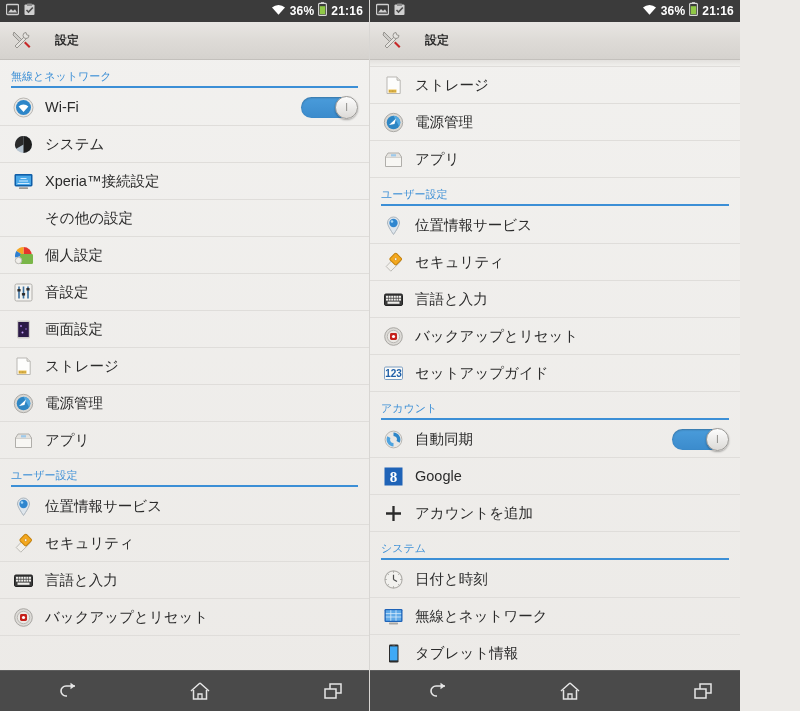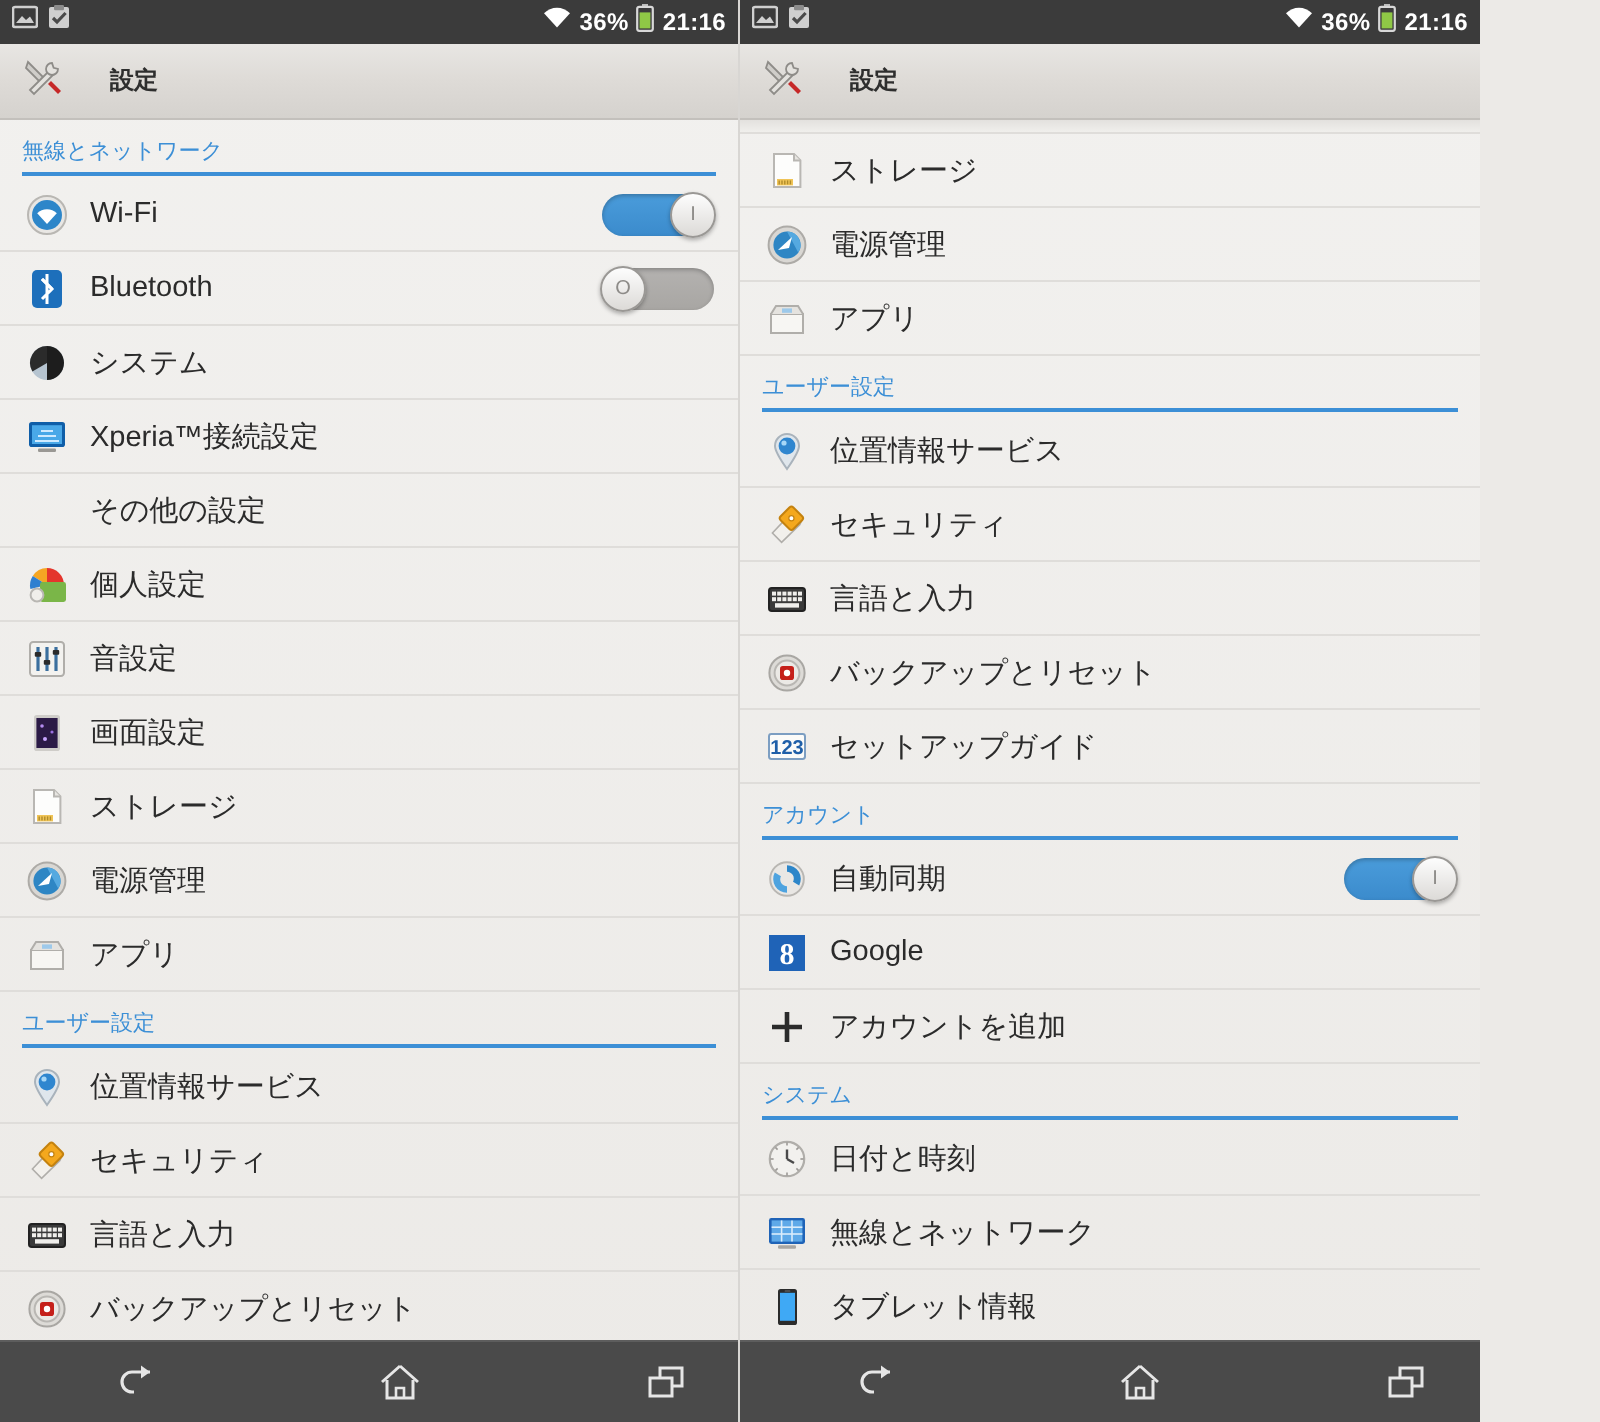--- a/index.html
+++ b/index.html
@@ -141,33 +141,20 @@
             </svg>
           </span>
           <span class="txt">Wi-Fi</span>
           <div class="switch sw on">
             <div class="knob">I</div>
           </div>
         </div>
         <div class="row">
           <span class="icn">
             <svg width="21" height="21" viewBox="0 0 21 21">
-              <rect x="3" y="1" width="15" height="19" rx="2.5" fill="#1d6fbb"></rect>
-              <path d="M8 5.5 L13 10.5 L8 15.5 M10.5 3 v15" stroke="#fff" stroke-width="1.5" fill="none"></path>
-              <path d="M13 10.5 L8 5.5" stroke="#fff" stroke-width="1.5" fill="none"></path>
-            </svg>
-          </span>
-          <span class="txt">Bluetooth</span>
-          <div class="switch sw off">
-            <div class="knob">O</div>
-          </div>
-        </div>
-        <div class="row">
-          <span class="icn">
-            <svg width="21" height="21" viewBox="0 0 21 21">
               <circle cx="10.5" cy="10.5" r="8.5" fill="#b6c4d0"></circle>
               <path d="M10.5 2 A8.5 8.5 0 0 1 10.5 19 Z" fill="#1d1d1d"></path>
               <path d="M10.5 10.5 L10.5 2 A8.5 8.5 0 0 0 3.2 14.8 Z" fill="#2b2b2b"></path>
             </svg>
           </span>
           <span class="txt">システム</span>
         </div>
         <div class="row">
           <span class="icn">
             <svg width="21" height="21" viewBox="0 0 21 21">

